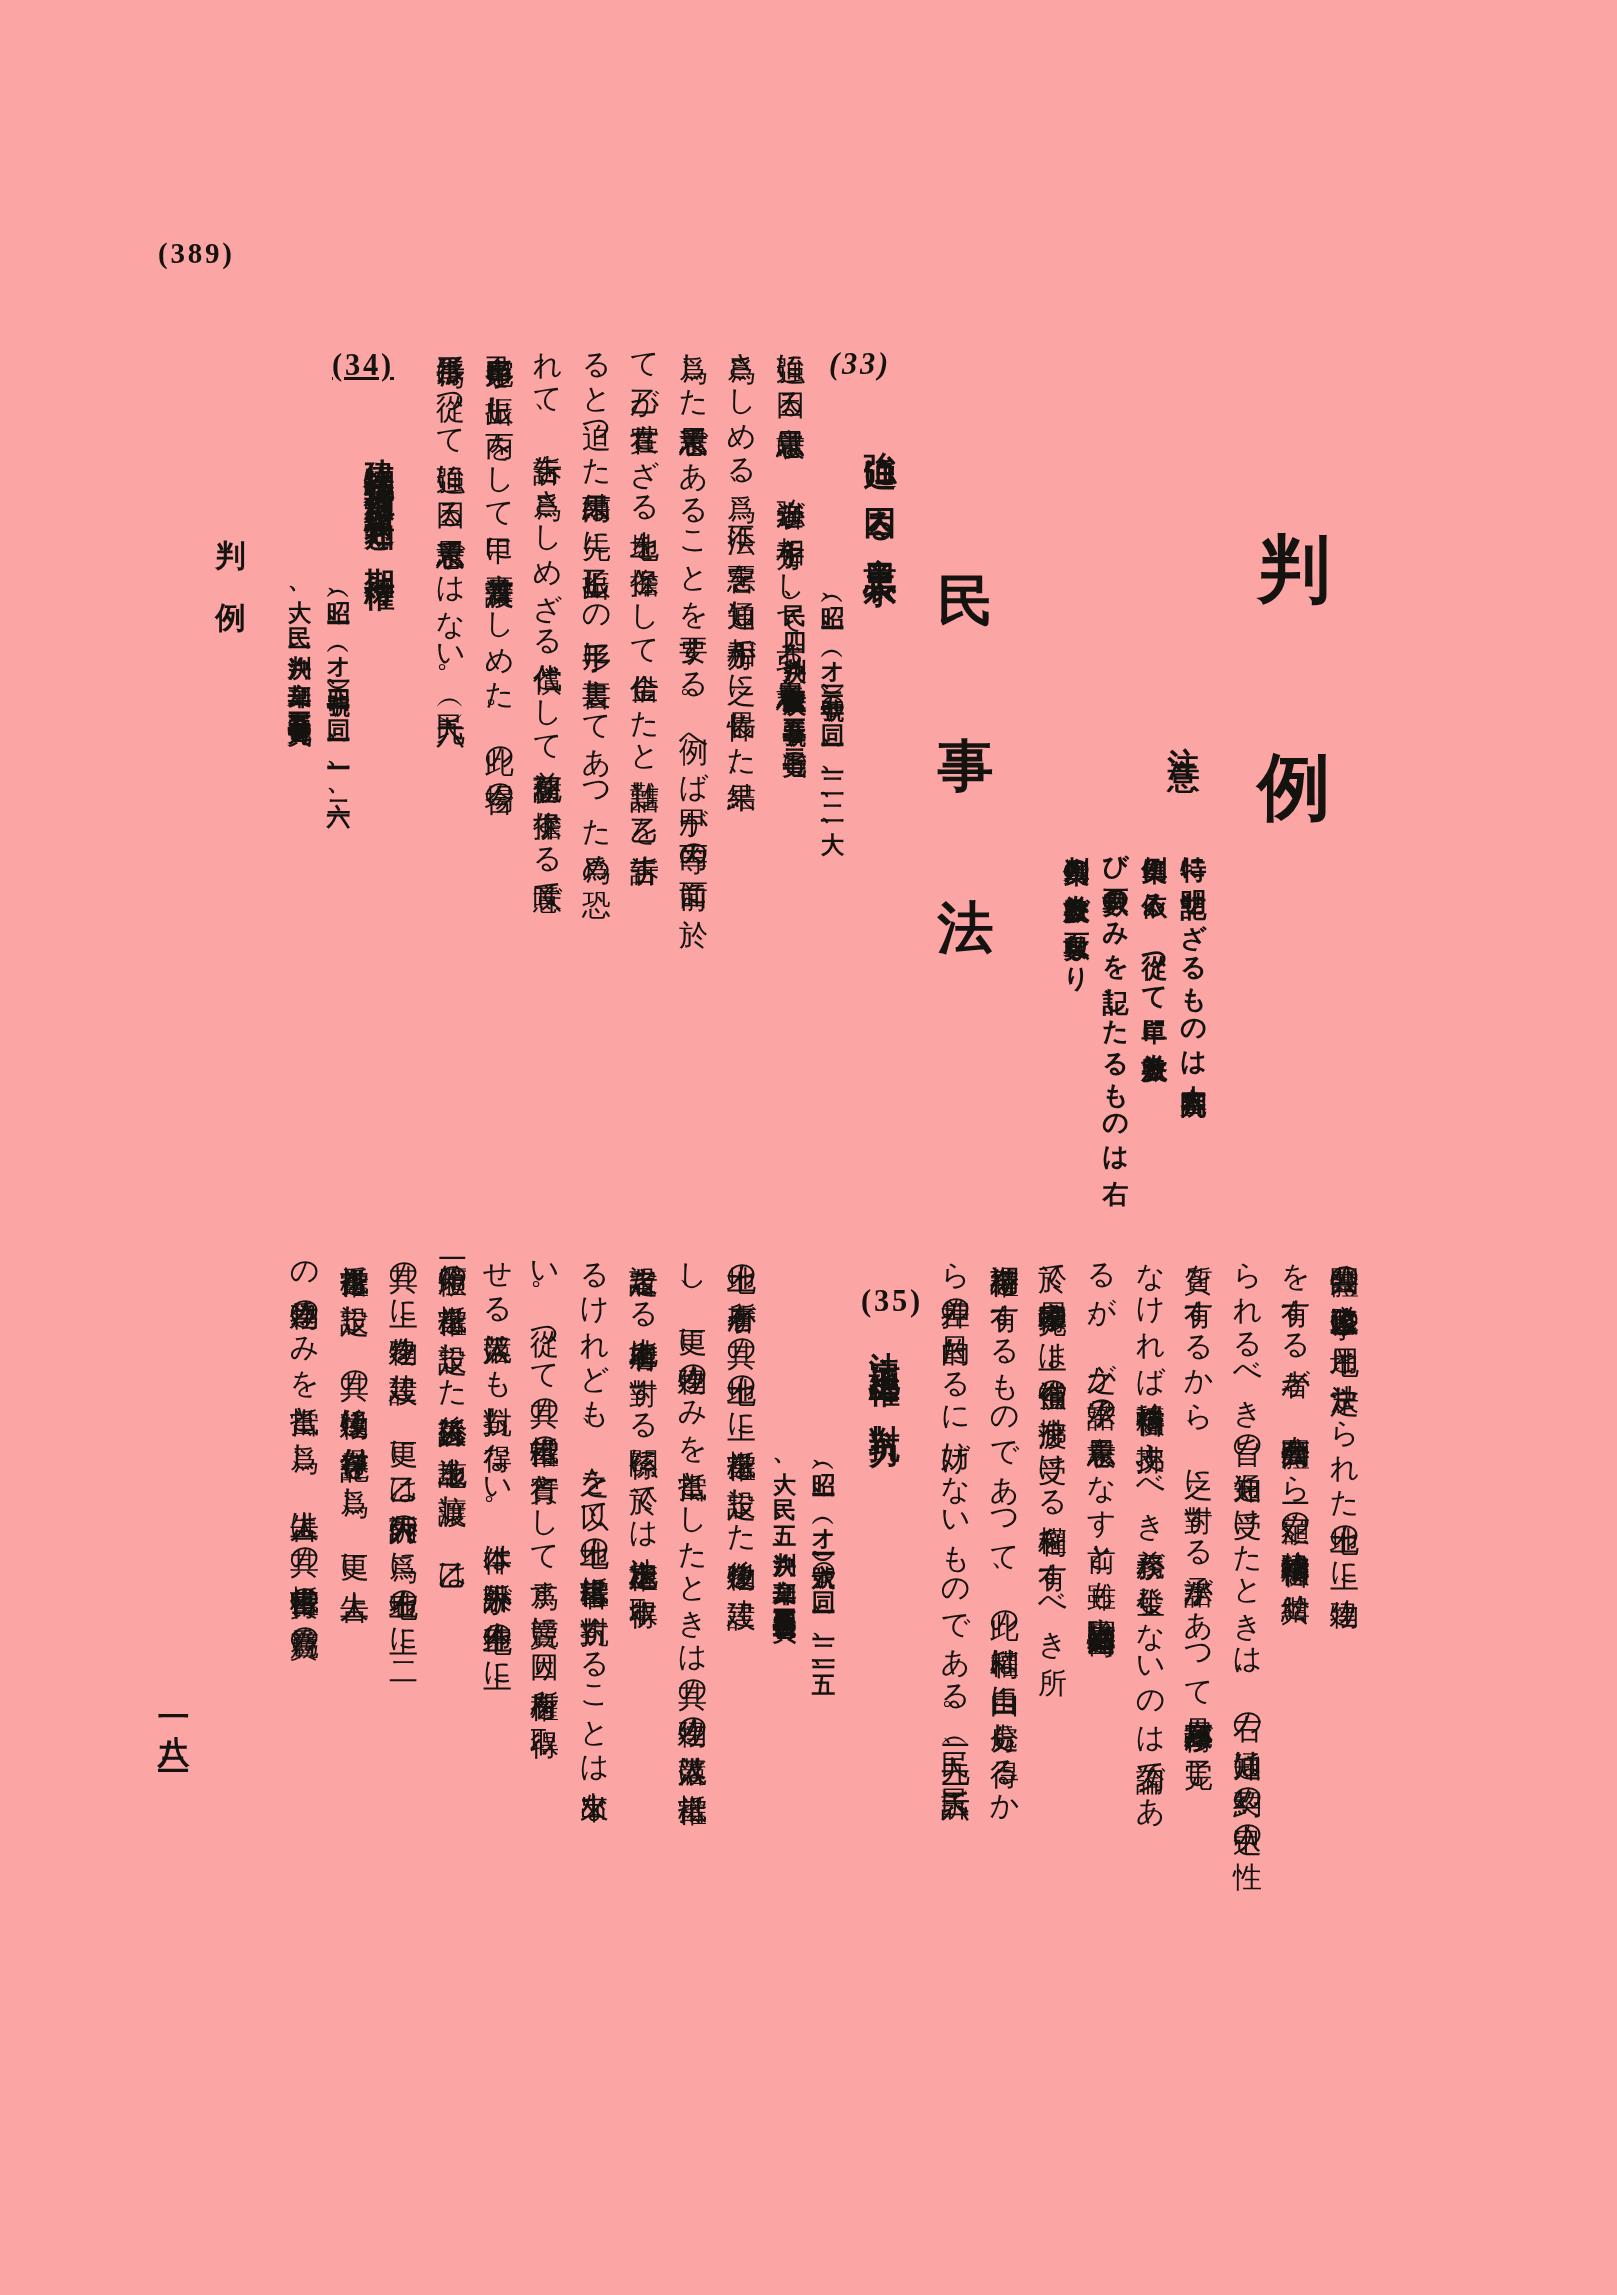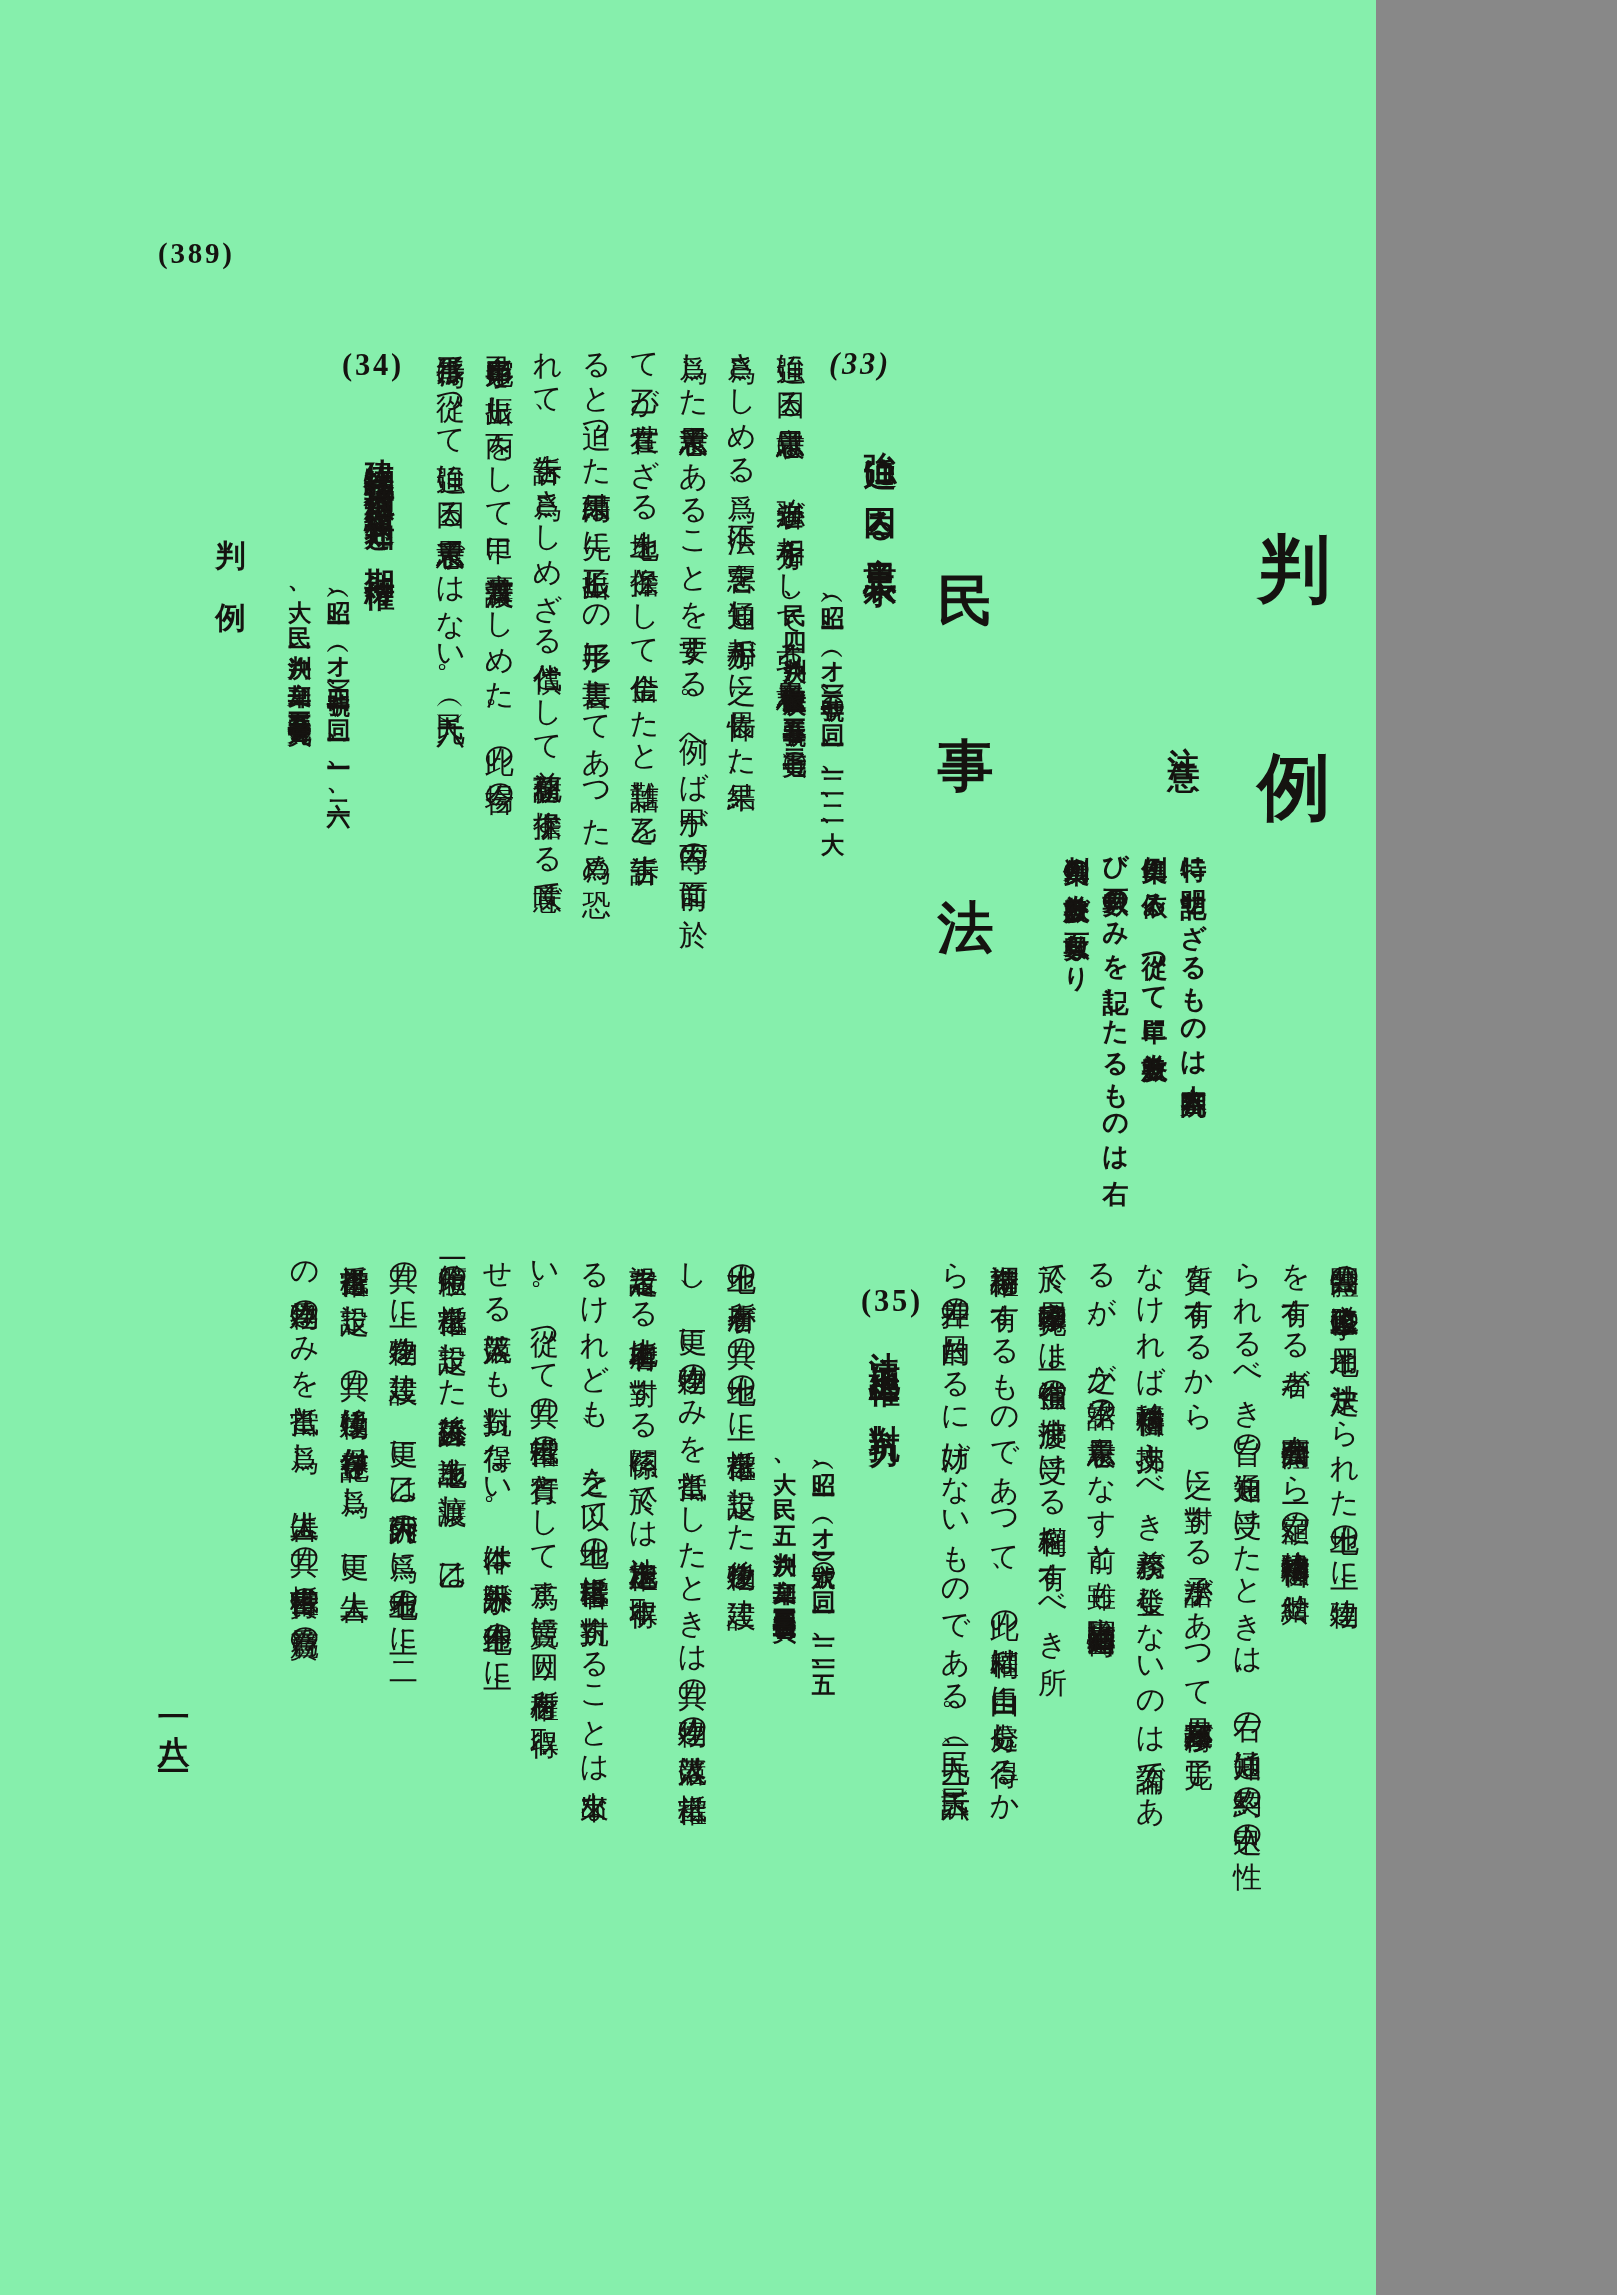--- a/index.html
+++ b/index.html
@@ -1,19 +1,19 @@
 <!DOCTYPE html>
 <html style="font-size:11px"><head>
 <meta charset="utf-8">
 <style>
   html,body{margin:0;padding:0;background:#888;}
   .page{
     position:relative;
-    width:1376px;height:2295px;
-    background:#86efac;
+    width:1617px;height:2295px;
+    background:#fca5a5;
     color:#151310;
     font-family:"Liberation Serif","DejaVu Serif",serif;
     overflow:hidden;
   }
   
   .vcol{
     position:absolute;
     writing-mode:vertical-rl;
     text-orientation:mixed;
     white-space:nowrap;
@@ -65,21 +65,21 @@
 
   <div class="vcol body-line" style="left:776px;top:332px;">強迫に因る意思表示は、強迫者が相手方をして或る意思表示を</div>
   <div class="vcol body-line" style="left:727px;top:332px;">爲さしめる爲、不法に害惡を通知し相手方が之に畏怖した結果、</div>
   <div class="vcol body-line" style="left:679px;top:332px;">爲した意思表示であることを要する。例へば甲が丙等の面前に於</div>
   <div class="vcol body-line" style="left:630px;top:332px;">て乙が實在せざる土地を擔保として金借したと難詰し乙を告訴す</div>
   <div class="vcol body-line" style="left:582px;top:332px;">ると迫つた結果丙は先に乙振出しの手形に裏書してあつた爲め恐</div>
   <div class="vcol body-line" style="left:533px;top:332px;">れて、告訴を爲さしめざる代償として前記債務を擔保する意味で</div>
   <div class="vcol body-line" style="left:485px;top:332px;">自己宛手形を振出し丙をして甲に裏書讓渡せしめた。此の場合の</div>
   <div class="vcol body-line" style="left:436px;top:332px;">手形行爲は從つて強迫に因る意思表示ではない。（民九六）</div>
 
-  <div class="hlabel case-number" style="left:342px;top:348px;">(34)</div>
+  <div class="hlabel case-number" style="left:332px;top:348px;text-decoration:underline;">(34)</div>
 
   <div class="vcol case-title" style="left:364px;top:434px;font-size:30.5px;">建物移轉補償料給與通知と期待權</div>
 
   <div class="vcol cite" style="left:326px;top:582px;">（昭、一一、（オ）一三四二號、同、一一、一一、二六、</div>
   <div class="vcol cite" style="left:287px;top:582px;">大、民、一判決、棄却、一五卷二三號二〇九一頁）</div>
 
   <div class="vcol running-title" style="left:215px;top:515px;">判例</div>
 
   <div class="vcol body-line" style="left:1330px;top:1242px;">公共團體の道路改修工事の用地と決定せられた土地の上に建物</div>
   <div class="vcol body-line" style="left:1281px;top:1242px;">を有する者が、右公共團體から一定額の建物移轉補償料を給與せ</div>

